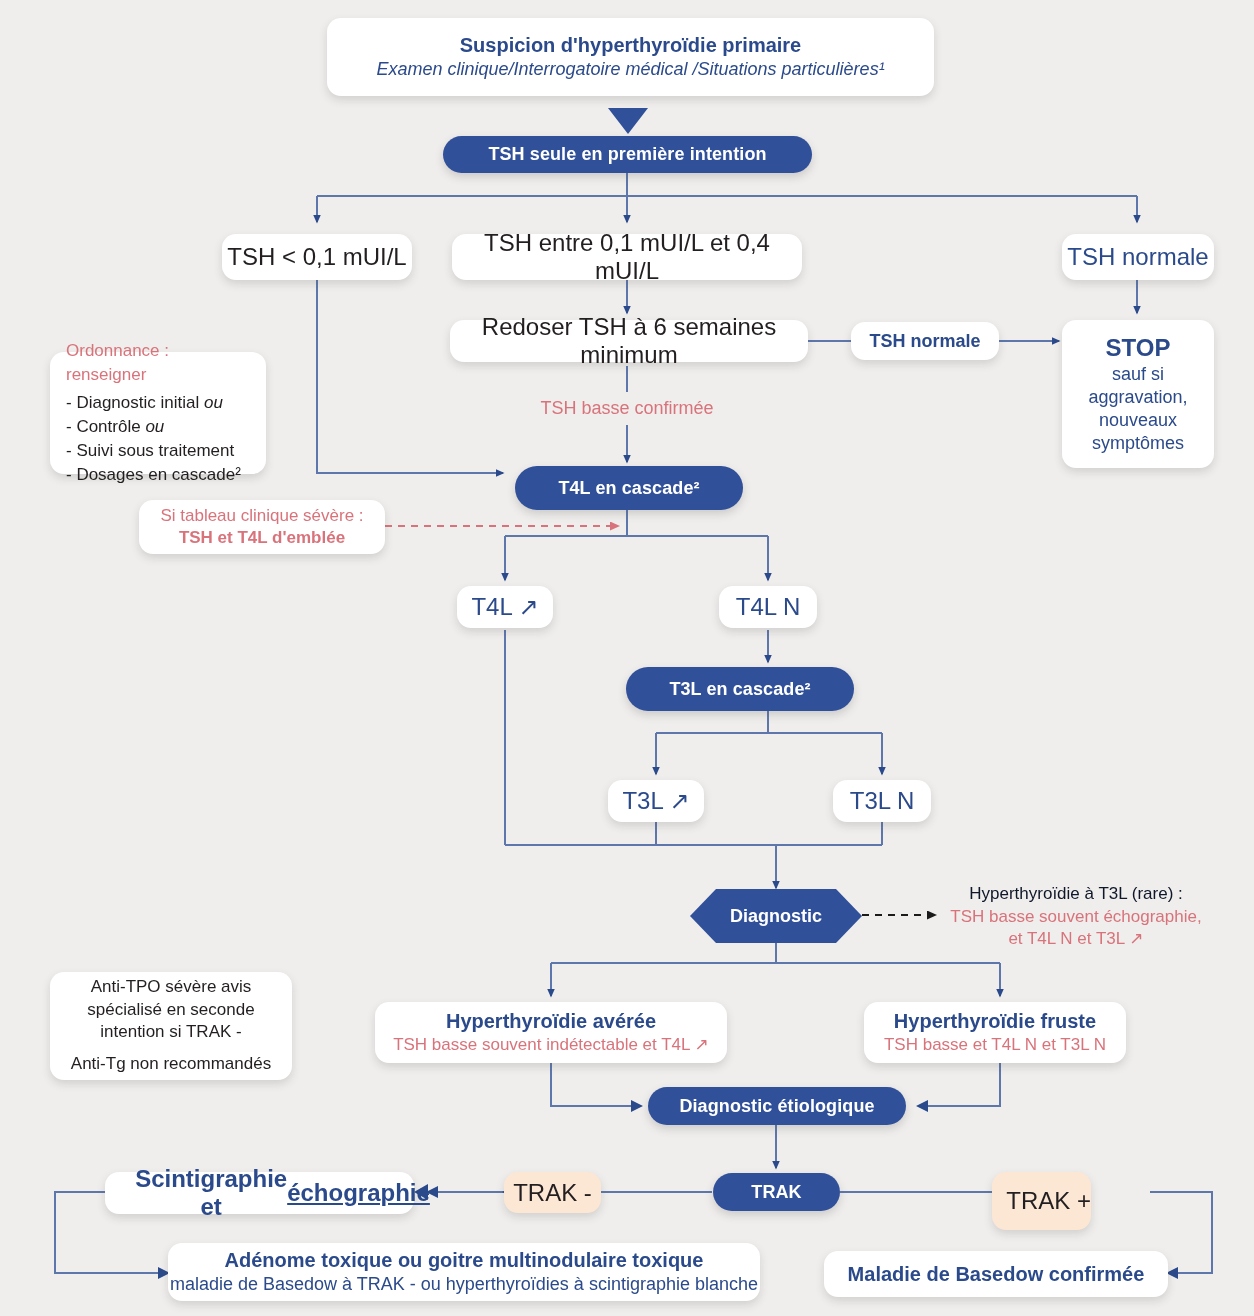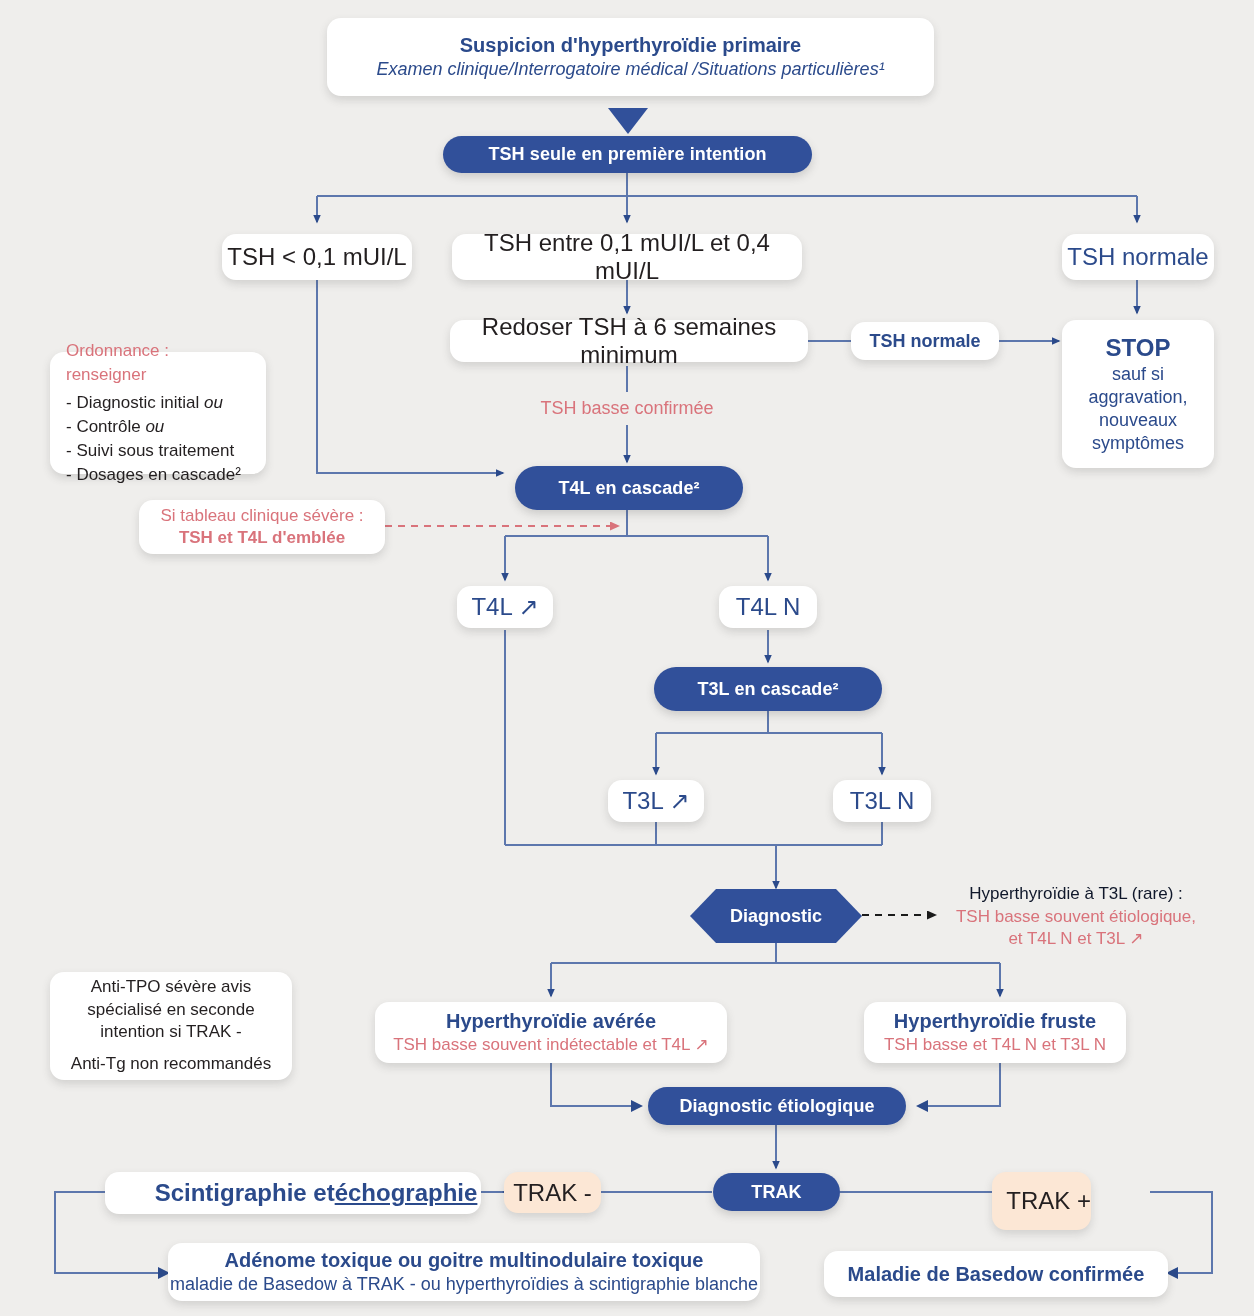--- a/index.html
+++ b/index.html
@@ -212,42 +212,42 @@
   </div>
 
   <div class="node white" style="left:457px;top:586px;width:96px;height:42px;">
     <span class="t-19">T4L ↗</span>
   </div>
 
   <div class="node white" style="left:719px;top:586px;width:98px;height:42px;">
     <span class="t-19">T4L N</span>
   </div>
 
-  <div class="node blue" style="left:654px;top:667px;width:228px;height:44px;">
+  <div class="node blue" style="left:626px;top:667px;width:228px;height:44px;">
     <span class="t-18">T3L en cascade²</span>
   </div>
 
   <div class="node white" style="left:608px;top:780px;width:96px;height:42px;">
     <span class="t-19">T3L ↗</span>
   </div>
 
   <div class="node white" style="left:833px;top:780px;width:98px;height:42px;">
     <span class="t-19">T3L N</span>
   </div>
 
   <div class="hexwrap" style="left:690px;top:889px;width:172px;height:54px;">
     <svg viewBox="0 0 172 54" width="172" height="54">
       <polygon points="26,0 146,0 172,27 146,54 26,54 0,27" fill="#31509a"></polygon>
     </svg>
     <div class="hex-label">Diagnostic</div>
   </div>
 
   <div class="node plain" style="left:944px;top:884px;width:264px;height:66px;line-height:1.34;align-items:center;">
     <span class="t-17" style="color:#0f172a;">Hyperthyroïdie à T3L (rare) :</span>
-    <span class="t-17 red">TSH basse souvent étiologique,</span>
+    <span class="t-17 red">TSH basse souvent échographie,</span>
     <span class="t-17 red">et T4L N et T3L ↗</span>
   </div>
 
   <div class="node white dark-text" style="left:50px;top:972px;width:242px;height:108px;line-height:1.32;">
     <span class="t-17">Anti-TPO sévère avis</span>
     <span class="t-17">spécialisé en seconde</span>
     <span class="t-17">intention si TRAK -</span>
     <div class="gap"></div>
     <span class="t-17">Anti-Tg non recommandés</span>
   </div>
@@ -271,21 +271,21 @@
   </div>
 
   <div class="node peach" style="left:504px;top:1172px;width:97px;height:41px;">
     <span class="t-19">TRAK -</span>
   </div>
 
   <div class="node peach" style="left:992px;top:1172px;width:99px;height:58px;align-items:flex-end;">
     <span class="t-19">TRAK +</span>
   </div>
 
-  <div class="node white" style="left:105px;top:1172px;width:376px;height:42px;flex-direction:row;padding-left:46px;">
+  <div class="node white" style="left:105px;top:1172px;width:309px;height:42px;flex-direction:row;padding-left:46px;">
     <span class="t-19 bold">Scintigraphie et </span>
       <span class="t-19 bold u">échographie</span>
   </div>
 
   <div class="node white" style="left:168px;top:1243px;width:592px;height:58px;line-height:1.3;">
     <span class="t-20 bold">Adénome toxique ou goitre multinodulaire toxique</span>
     <span class="t-18">maladie de Basedow à TRAK - ou hyperthyroïdies à scintigraphie blanche</span>
   </div>
 
   <div class="node white" style="left:824px;top:1251px;width:344px;height:46px;">

